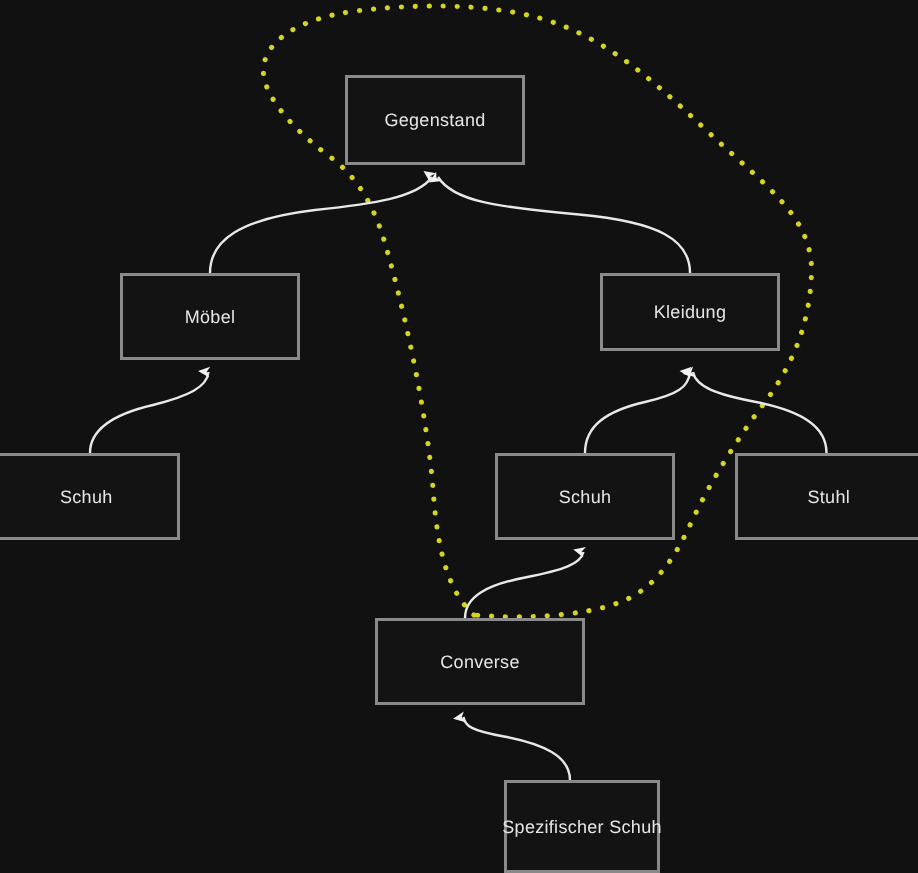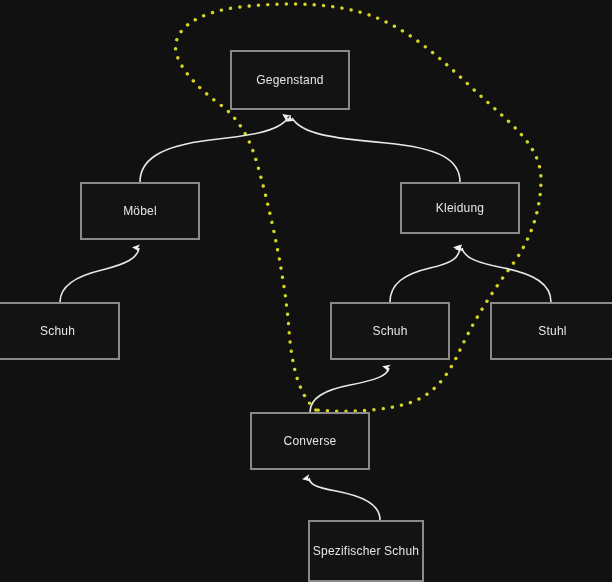--- a/index.html
+++ b/index.html
@@ -103,21 +103,21 @@
   </div>
 
   <div class="node" style="left:330px; top:302px; width:120px; height:58px;">
     <span class="node-label">Schuh</span>
   </div>
 
   <div class="node" style="left:490px; top:302px; width:125px; height:58px;">
     <span class="node-label">Stuhl</span>
   </div>
 
-  <div class="node" style="left:250px; top:412px; width:120px; height:58px;">
+  <div class="node" style="left:250px; top:412px; width:140px; height:58px;">
     <span class="node-label">Converse</span>
   </div>
 
-  <div class="node" style="left:308px; top:520px; width:116px; height:62px;justify-content:center;">
+  <div class="node" style="left:336px; top:520px; width:104px; height:62px;justify-content:center;">
     <span class="node-label">Spezifischer Schuh</span>
   </div>
 
 </div>
 
 </body></html>

